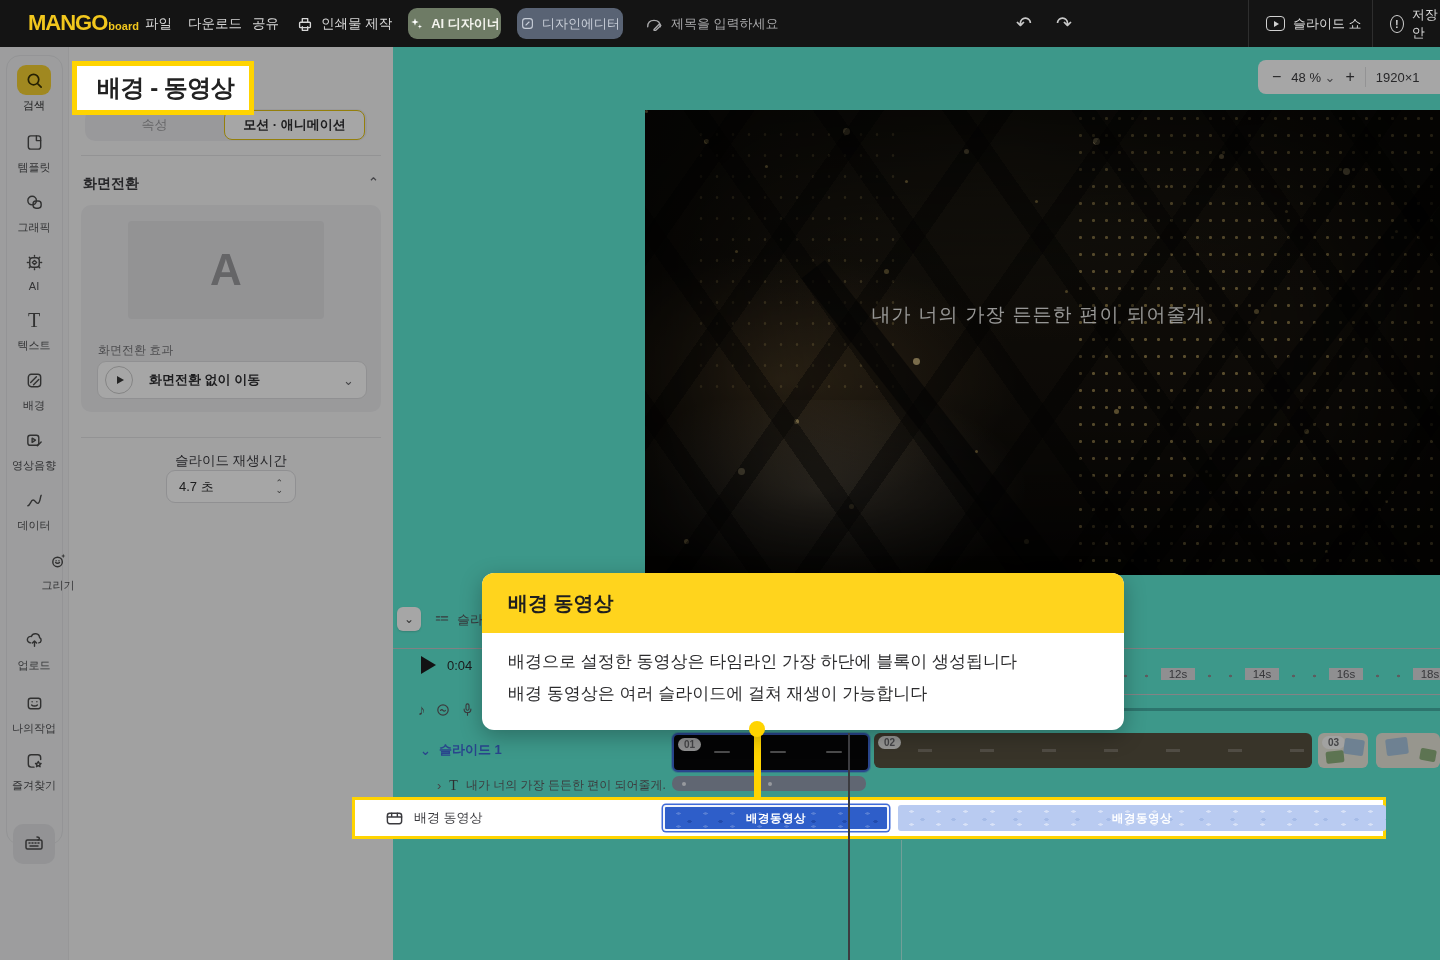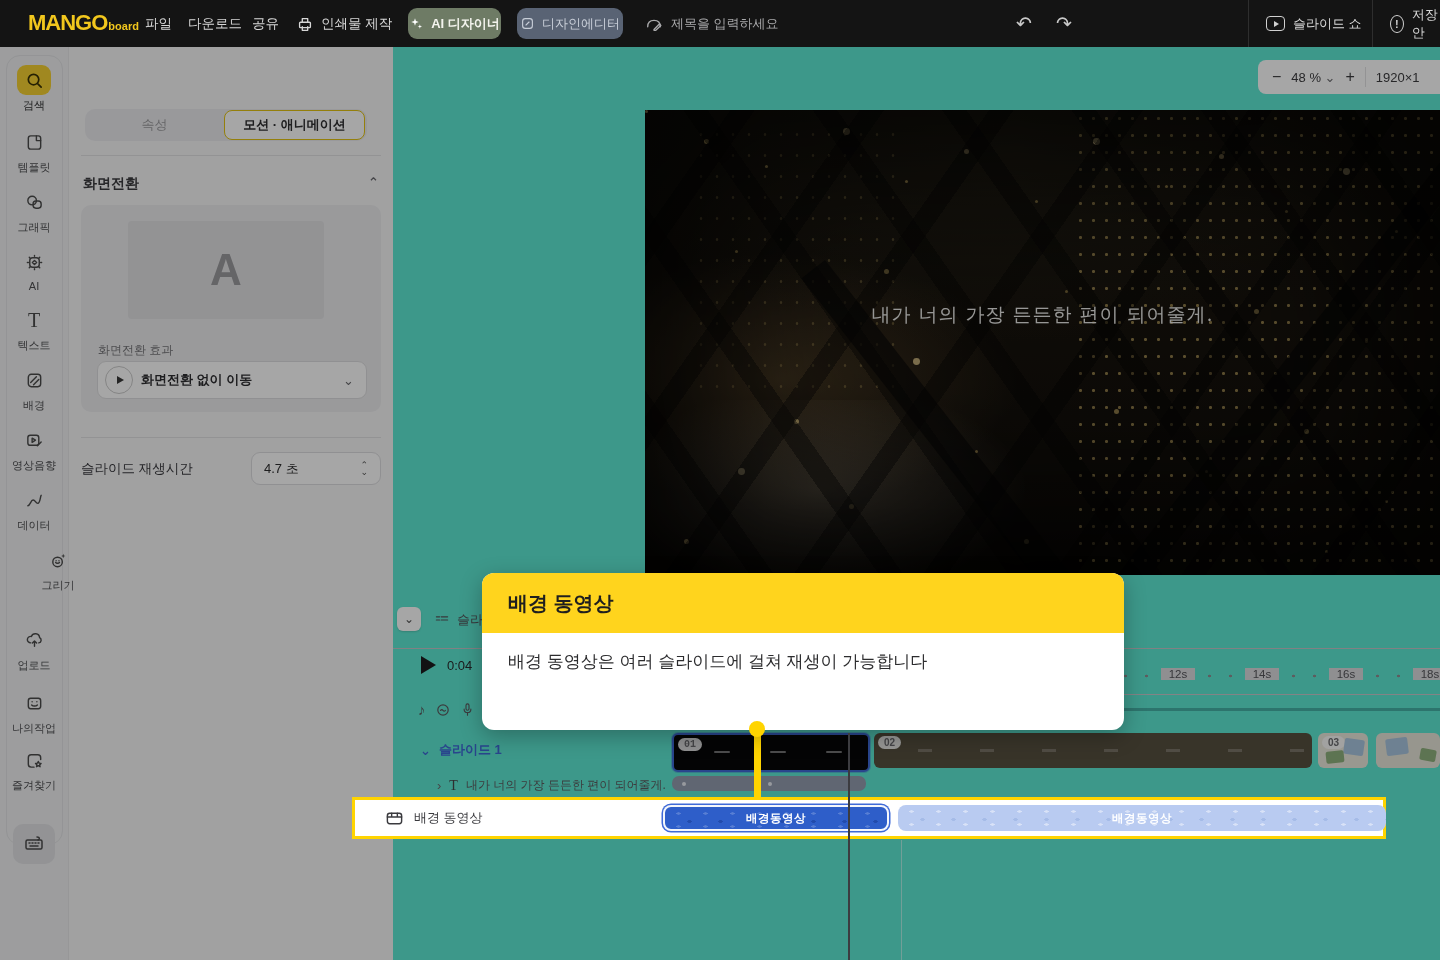--- a/index.html
+++ b/index.html
@@ -37,23 +37,23 @@
   .tab{flex:1;text-align:center;font-size:13px;color:#9a9a9e;}
   .tab.active{height:28px;line-height:28px;margin-right:2px;background:#fff;border:1.5px solid #e3c412;border-radius:8px;color:#2e2e30;font-weight:700;}
   .pdiv{position:absolute;left:12px;width:300px;height:1px;background:#e2e2e4;}
   .sec-head{position:absolute;left:14px;top:128px;width:296px;display:flex;justify-content:space-between;color:#3c3c3f;font-size:14px;font-weight:700;}
   .trans-card{position:absolute;left:12px;top:158px;width:300px;height:207px;background:#ededee;border-radius:10px;}
   .trans-prev{position:absolute;left:47px;top:16px;width:196px;height:98px;background:#e2e2e4;border-radius:4px;display:flex;align-items:center;justify-content:center;color:#9b9b9e;font-size:44px;font-weight:800;}
   .eff-label{position:absolute;left:17px;top:137px;font-size:12px;color:#77777b;}
   .dropdown{position:absolute;left:16px;top:156px;width:268px;height:36px;background:#fff;border:1px solid #dedee0;border-radius:9px;display:flex;align-items:center;}
   .dd-play{width:26px;height:26px;border:1px solid #ccc;border-radius:50%;margin-left:7px;display:flex;align-items:center;justify-content:center;}
   .dd-play span{width:0;height:0;border-left:7px solid #3a3a3a;border-top:4.5px solid transparent;border-bottom:4.5px solid transparent;margin-left:2px;}
-  .dd-text{margin-left:8px;font-size:13px;font-weight:700;color:#2f2f32;}
+  .dd-text{margin-left:16px;font-size:13px;font-weight:700;color:#2f2f32;}
   .chev{color:#6b6b6f;font-size:13px;}
-  .dur-row{position:absolute;left:12px;top:405px;width:300px;display:flex;align-items:center;justify-content:space-between;}
+  .dur-row{position:absolute;left:12px;top:405px;width:300px;display:flex;align-items:center;justify-content:space-between;flex-direction:column;}
   .dur-label{font-size:13.5px;color:#3a3a3e;}
   .stepper{width:130px;height:33px;background:#fff;border:1px solid #dedee0;border-radius:9px;display:flex;align-items:center;justify-content:space-between;padding:0 12px;box-sizing:border-box;font-size:13px;color:#2e2e30;}
   .step-arrows{display:flex;flex-direction:column;line-height:7px;font-size:9px;color:#555;}
 
   
   .zoombar{position:absolute;left:1258px;top:60px;width:182px;height:34px;background:#fff;border-radius:8px 0 0 8px;display:flex;align-items:center;gap:10px;padding-left:14px;box-sizing:border-box;color:#3c3c3f;font-size:13px;z-index:3;}
   .zb-sep{width:1px;height:20px;background:#e2e2e4;}
   .canvas{position:absolute;left:645px;top:110px;width:795px;height:465px;background:
       radial-gradient(ellipse 340px 180px at 17% 58%, rgba(122,96,58,.45), rgba(0,0,0,0) 70%),
       radial-gradient(ellipse 500px 260px at 45% 8%, rgba(36,32,22,.9), rgba(0,0,0,0) 75%),
@@ -95,21 +95,21 @@
   .tl-time{position:absolute;left:447px;top:658px;font-size:13px;color:#2b2b2e;z-index:3;}
   .tl-audicons{position:absolute;left:418px;top:701px;display:flex;gap:9px;align-items:center;color:#5a5a5e;z-index:3;}
   .tl-slidegrp{position:absolute;left:420px;top:741px;display:flex;gap:8px;align-items:center;color:#3f6ad8;font-size:13px;font-weight:600;z-index:3;}
   .tl-textlayer{position:absolute;left:437px;top:777px;display:flex;gap:8px;align-items:center;color:#5c5c60;font-size:12px;z-index:3;}
   .tl-textlayer .tserif{font-family:"Liberation Serif","DejaVu Serif",serif;font-size:14px;color:#47474b;}
   .ruler-dots{position:absolute;left:1124px;top:674px;width:316px;height:4px;
       background-image:radial-gradient(circle,#8f8f93 1.2px,transparent 1.6px);background-size:21px 4px;background-position:12px 0;z-index:3;}
   .ruler-label{position:absolute;top:668px;width:34px;text-align:center;font-size:11.5px;color:#55555a;background:#dcdcdf;z-index:3;}
   .thumb{position:absolute;top:733px;height:35px;border-radius:6px;z-index:3;}
   .badge{position:absolute;left:4px;top:3px;background:rgba(250,250,250,.88);color:#6b6b6f;font-size:10px;font-weight:700;border-radius:8px;padding:1px 6px;}
-  .t01{left:672px;width:194px;background:#070709;border:2px solid #3f6ad8;box-shadow:0 0 0 1px rgba(63,106,216,.35);font-family:Liberation Mono, monospace;}
+  .t01{left:672px;width:194px;background:#070709;border:2px solid #3f6ad8;box-shadow:0 0 0 1px rgba(63,106,216,.35);}
   .t01 i,.t02 i{position:absolute;top:16px;width:16px;height:2px;background:rgba(255,255,255,.45);border-radius:1px;}
   .t02{left:874px;width:438px;background:#56503f;
       background-image:repeating-linear-gradient(90deg, transparent 0 44px, rgba(255,255,255,.22) 44px 58px, transparent 58px 62px);
       background-size:100% 3px;background-position:0 16px;background-repeat:no-repeat;}
   .t03a{left:1318px;width:50px;background:#eceade;overflow:hidden;}
   .t03b{left:1376px;width:64px;background:#e9e7da;overflow:hidden;}
   .photo{position:absolute;border-radius:2px;}
   .textbar{position:absolute;left:672px;top:776px;width:194px;height:15px;background:#949db0;border-radius:7px;z-index:3;}
   .textbar i{position:absolute;top:5.5px;width:4px;height:4px;background:#e8ebf2;border-radius:50%;}
 
@@ -117,21 +117,21 @@
   .dim{position:absolute;left:0;top:47px;width:1440px;height:913px;background:rgba(0,0,0,.35);z-index:40;pointer-events:none;}
   .callout-title{position:absolute;left:72px;top:61px;width:182px;height:54px;background:#fff;border:5px solid #ffd400;box-sizing:border-box;z-index:50;display:flex;align-items:center;padding-left:20px;font-size:24px;font-weight:800;color:#222;letter-spacing:-0.5px;}
   .tooltip{position:absolute;left:482px;top:573px;width:642px;height:157px;z-index:50;border-radius:12px;box-shadow:0 6px 22px rgba(0,0,0,.28);overflow:hidden;background:#fff;}
   .tt-head{height:60px;background:#ffd41d;display:flex;align-items:center;padding-left:26px;font-size:20px;font-weight:800;color:#1f1f1f;}
   .tt-body{padding:13px 26px;font-size:17px;color:#2c2c2e;line-height:32px;}
   .pin-stem{position:absolute;left:754px;top:729px;width:7px;height:72px;background:#ffd400;z-index:48;}
   .pin-dot{position:absolute;left:749px;top:721px;width:16px;height:16px;border-radius:50%;background:#ffd400;z-index:51;}
   .hl-row{position:absolute;left:352px;top:797px;width:1034px;height:42px;background:#fff;border:3px solid #ffd400;box-sizing:border-box;z-index:50;display:flex;align-items:center;}
   .hl-label{display:flex;align-items:center;gap:10px;margin-left:30px;color:#3a3a3e;font-size:13px;}
   .hl-track{position:absolute;left:303px;top:0;width:725px;height:36px;}
-  .blk{position:absolute;top:5px;height:26px;border-radius:8px;display:flex;align-items:center;justify-content:center;color:#fff;font-size:11.5px;font-weight:700;letter-spacing:.5px;}
+  .blk{position:absolute;top:5px;height:26px;border-radius:3px;display:flex;align-items:center;justify-content:center;color:#fff;font-size:11.5px;font-weight:700;letter-spacing:.5px;}
   .blk1{left:5px;width:226px;background:#2e5ec9;border:2px solid rgba(255,255,255,.95);box-shadow:0 0 0 1.5px #3f6ad8;box-sizing:border-box;
       background-image:radial-gradient(rgba(255,255,255,.20) 2px, transparent 2.6px),radial-gradient(rgba(10,40,120,.35) 2px, transparent 2.6px);
       background-size:27px 13px,31px 17px;background-position:0 0,9px 6px;}
   .blk2{left:240px;width:488px;background:#b9cbf1;
       background-image:radial-gradient(rgba(255,255,255,.45) 2px, transparent 2.6px),radial-gradient(rgba(120,150,210,.30) 2px, transparent 2.6px);
       background-size:27px 13px,31px 17px;background-position:0 0,9px 6px;}
   .playhead{position:absolute;left:848px;top:733px;width:2px;height:227px;background:#3c3c40;z-index:55;}
   .below-sep{position:absolute;left:901px;top:840px;width:1px;height:120px;background:rgba(255,255,255,.5);z-index:3;}
 </style>
 </head>
@@ -418,26 +418,30 @@
     <span class="photo" style="left:44px;top:16px;width:16px;height:12px;background:#8fb27e;transform:rotate(10deg);"></span>
   </div>
   <div class="textbar">
       <i style="left:10px;"></i>
       <i style="left:96px;"></i>
     </div>
   <div class="below-sep"></div>
 
   <div class="dim"></div>
 
+  <div class="callout-title">
+    <span>배경 - 동영상</span>
+  </div>
 
   <div class="pin-stem"></div>
   <div class="pin-dot"></div>
   <div class="tooltip">
     <div class="tt-head">배경 동영상</div>
     <div class="tt-body">
+      <div>배경으로 설정한 동영상은 타임라인 가장 하단에 블록이 생성됩니다</div>
       <div>배경 동영상은 여러 슬라이드에 걸쳐 재생이 가능합니다</div>
     </div>
   </div>
 
   <div class="hl-row">
     <div class="hl-label">
       <svg class="ico" width="19" height="19" viewBox="0 0 20 20" style="stroke:#3a3a3e">
           <rect x="2.5" y="4.5" width="15" height="11" rx="2.5"></rect>
           <path d="M2.5 8.5h15M7 4.5v4M13 4.5v4"></path>
         </svg>

